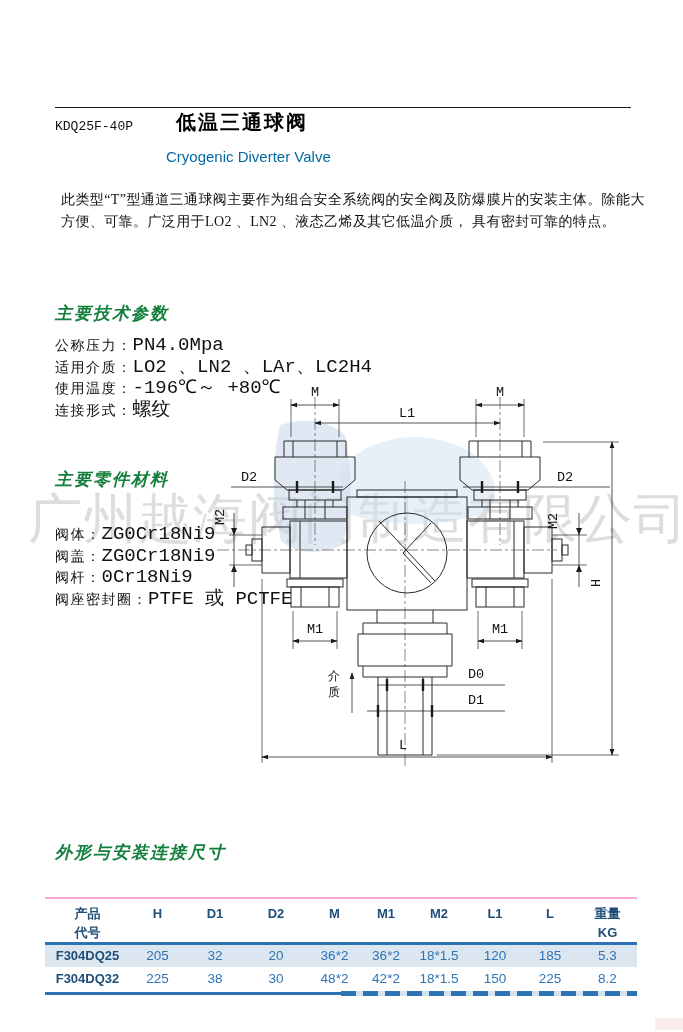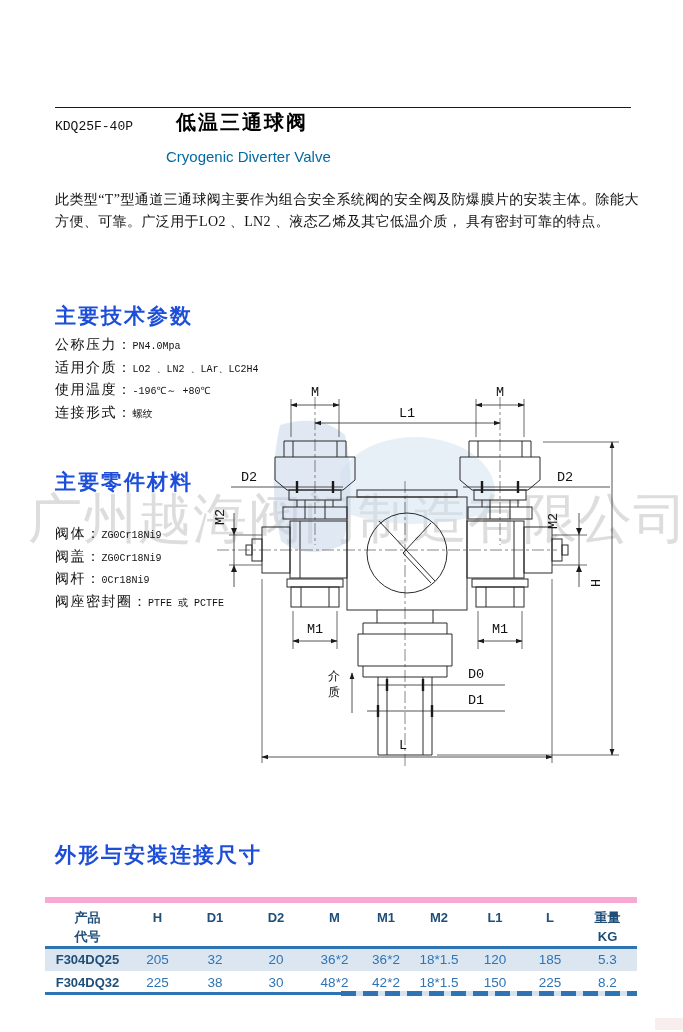--- a/index.html
+++ b/index.html
@@ -8,41 +8,41 @@
   .z{position:absolute;}
   
   .topline{left:55px;top:107px;width:576px;border-top:1.5px solid #1a1a1a;}
   .model{left:55px;top:119px;font-family:"Liberation Mono","DejaVu Sans Mono",monospace;
          font-size:13px;color:#111;}
   .title{left:176px;top:109px;font-size:20px;font-weight:bold;letter-spacing:2px;color:#000;}
   .subtitle{left:158px;top:148px;font-family:"Liberation Sans","DejaVu Sans",sans-serif;
             font-size:15px;color:#0369a1;margin-left:8px;}
   
   .intro{left:55px;top:189px;width:585px;font-size:14px;line-height:22px;letter-spacing:.4px;}
-  .intro div{white-space:nowrap;}
-  
-  .sec{font-size:21px;font-weight:bold;letter-spacing:2px;color:#1d4ed8;}
+  .intro div{white-space:nowrap;margin-left:6px;}
+  
+  .sec{font-size:17px;font-weight:bold;letter-spacing:2px;color:#15803d;font-style:italic;}
   .sec-specs{left:55px;top:302px;}
   .sec-mats{left:55px;top:468px;}
   .sec-dims{left:55px;top:841px;}
   
   .kvlist{font-size:14px;line-height:20.5px;}
   .kv-specs{left:55px;top:335px;}
   .kv-mats{left:55px;top:504px;margin-top:20px;}
   .kvlist .lab{letter-spacing:1.5px;}
-  .kvlist .val{font-family:"Liberation Mono","DejaVu Sans Mono",monospace;font-size:10px;}
+  .kvlist .val{font-family:"Liberation Mono","DejaVu Sans Mono",monospace;font-size:19px;}
   
   .wm-text{left:28px;top:483px;font-size:54px;color:#c9c9c9;opacity:.62;letter-spacing:1px;
            white-space:nowrap;z-index:1;pointer-events:none;}
   .content{z-index:2;}
   .drawing{left:205px;top:383px;z-index:2;}
   
   .dims-table{left:45px;top:897px;width:592px;border-collapse:collapse;table-layout:fixed;
               font-family:"Liberation Sans","DejaVu Sans",sans-serif;z-index:2;}
-  .dims-table{border-top:6px solid #f9a8d4;}
+  .dims-table{border-top:2px solid #f9a8d4;}
   .dims-table thead tr{height:45px;border-bottom:3px solid #2E74B5;}
   .dims-table th{font-size:13px;font-weight:bold;color:#1F4E79;text-align:center;
                  vertical-align:top;padding:5px 0 0 0;line-height:19px;}
   .dims-table tbody tr{height:23px;}
   .dims-table tbody tr.hl{background:#DCE6F1;}
   .dims-table td{font-size:13.5px;color:#2E74B5;text-align:center;padding:0;}
   .dims-table td.code{font-weight:bold;color:#1F4E79;font-size:13px;}
   .tbl-bottom-solid{left:45px;top:992px;width:296px;height:3px;background:#2E74B5;z-index:3;}
   .wm-dashes{left:341px;top:991px;width:296px;height:4.5px;z-index:3;
      background:repeating-linear-gradient(90deg,#2E74B5 0 15px,rgba(46,116,181,.2) 15px 22px);}

